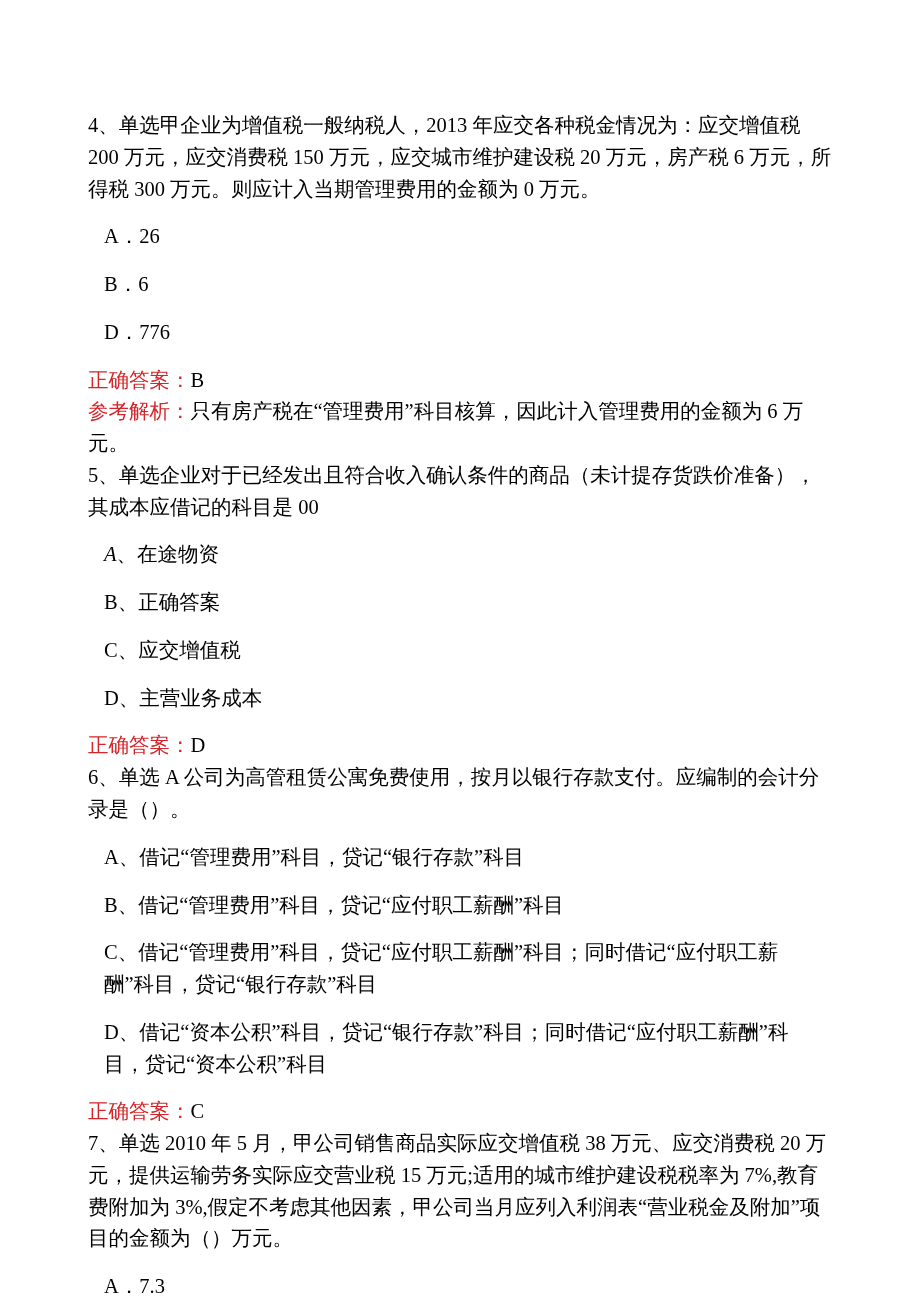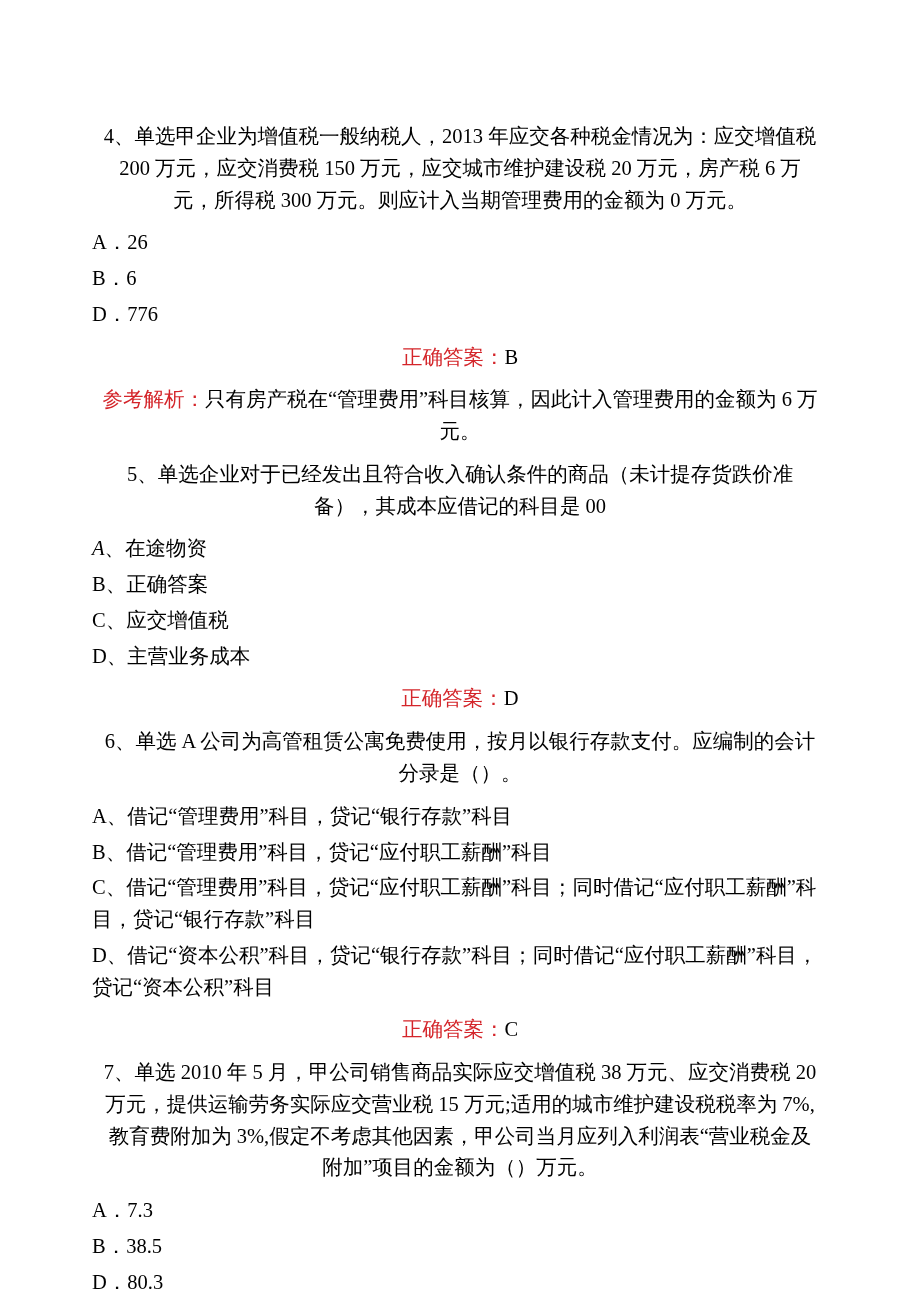--- a/index.html
+++ b/index.html
@@ -9,31 +9,31 @@
       font-family: "SimSun", "宋体", serif;
       width: 920px;
     }
     .page {
       padding: 110px 88px 60px 88px;
       line-height: 1.55;
       font-size: 20.5px;
       color: #000000;
     }
     .para {
-      margin: 11px;
-      text-align: center;
+      margin: 0;
+      text-align: left;
     }
     .red {
       color: #d4252a;
     }
     .italic {
       font-style: italic;
     }
     .option {
-      margin: 4px;
+      margin: 16px;
     }
   </style>
 </head>
 <body>
 
 <div class="page">
 
   <p class="para">4、单选甲企业为增值税一般纳税人，2013 年应交各种税金情况为：应交增值税 200 万元，应交消费税 150 万元，应交城市维护建设税 20 万元，房产税 6 万元，所得税 300 万元。则应计入当期管理费用的金额为 0 万元。</p>
   <p class="option">A．26</p>
   <p class="option">B．6</p>

